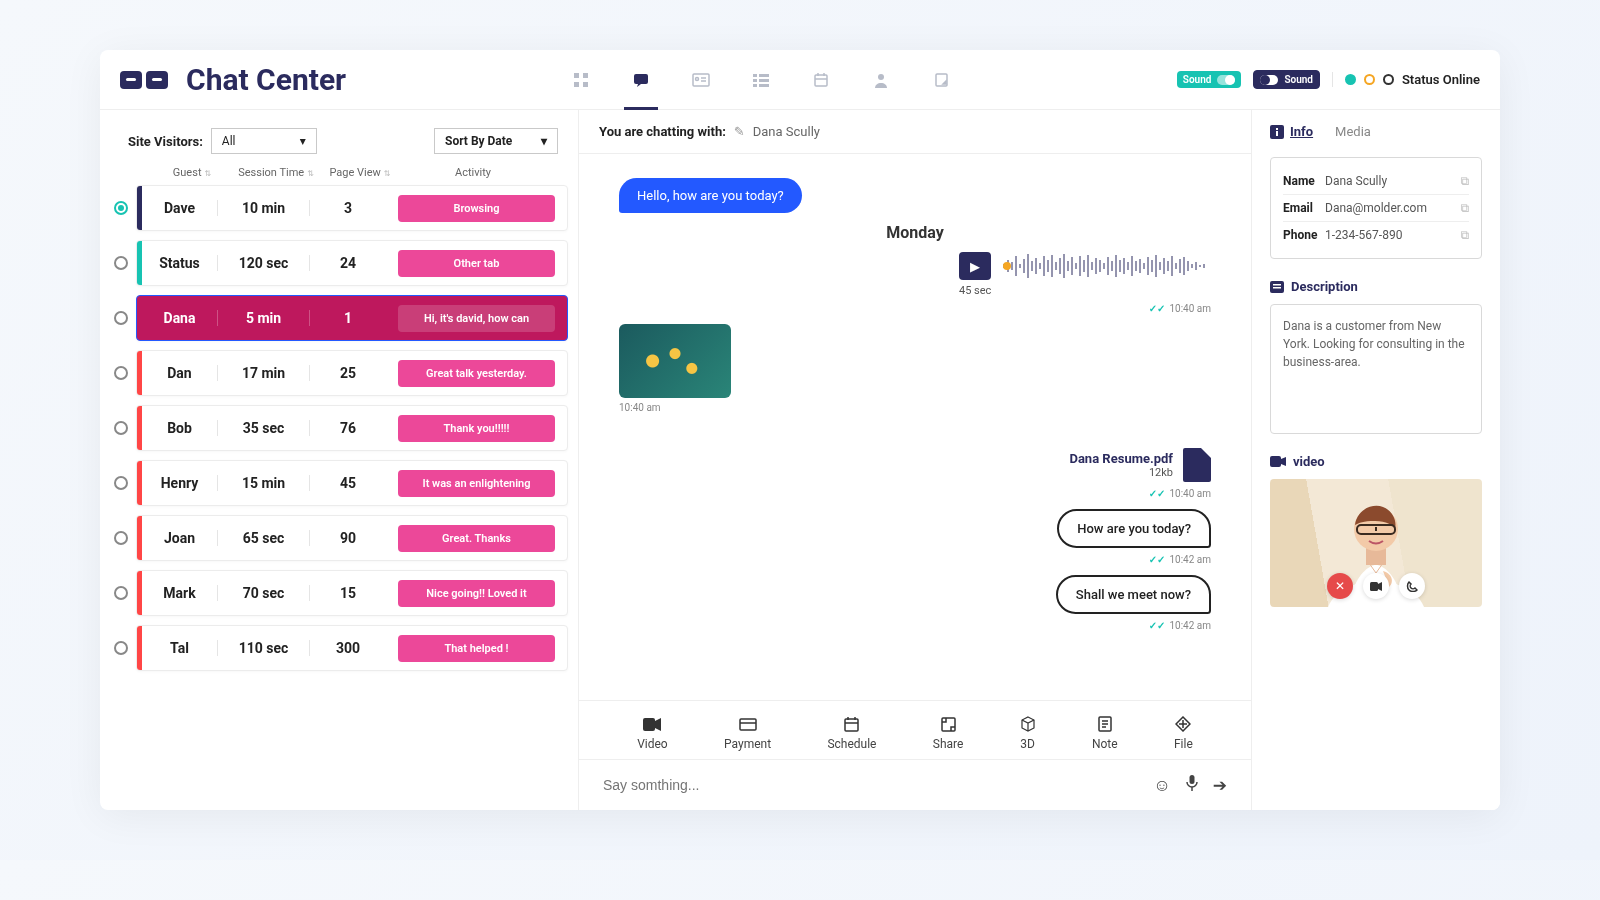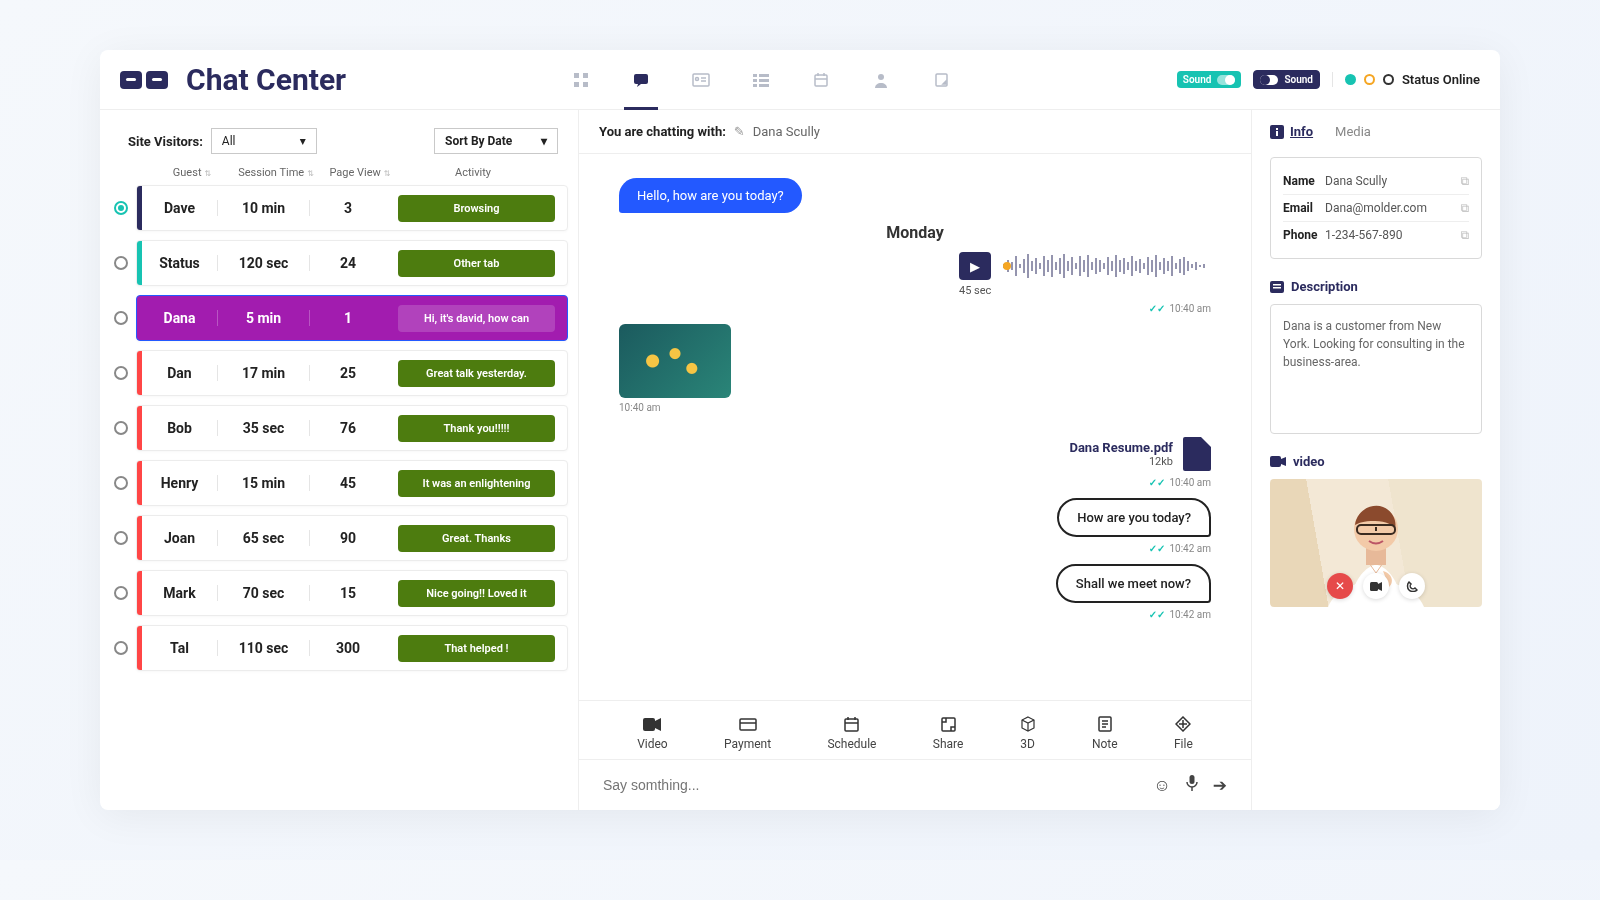--- a/index.html
+++ b/index.html
@@ -41,28 +41,28 @@
 .col-guest { width: 76px; text-align: center; }
 .col-session { width: 92px; text-align: center; }
 .col-pageview { width: 76px; text-align: center; }
 .col-activity { flex: 1; text-align: center; }
 .sort-arrows { display: inline-block; margin-left: 3px; color: #bbb; font-size: 8px; }
 .visitor-row { display: flex; align-items: center; margin-bottom: 9px; }
 .radio { width: 14px; height: 14px; border: 2px solid #888; border-radius: 50%; margin-right: 8px; margin-left: 4px; display: flex; align-items: center; justify-content: center; }
 .radio.selected { border-color: #17c3b2; }
 .radio.selected::before { content: ""; width: 6px; height: 6px; background: #17c3b2; border-radius: 50%; }
 .visitor-card { flex: 1; display: flex; align-items: center; height: 46px; background: #fff; border: 1px solid #ececec; border-radius: 4px; box-shadow: 0 1px 3px rgba(0,0,0,0.03); overflow: hidden; cursor: pointer; }
-.visitor-card.selected { background: #a21caf; border-color: #2359ff; color: #fff; }
+.visitor-card.selected { background: #be185d; border-color: #2359ff; color: #fff; }
 .bar { width: 5px; height: 100%; }
 .v-cell { text-align: center; font-weight: 700; font-size: 14px; }
 .v-guest { width: 76px; border-right: 1px solid #e5e5e5; }
 .v-session { width: 92px; border-right: 1px solid #e5e5e5; }
 .v-pageview { width: 76px; }
 .visitor-card.selected .v-cell { border-color: rgba(255,255,255,0.25); }
-.activity-chip { flex: 1; margin: 0 12px; background: #4d7c0f; color: #fff; font-size: 11px; font-weight: 600; border-radius: 4px; padding: 7px 10px; text-align: center; white-space: nowrap; overflow: hidden; }
+.activity-chip { flex: 1; margin: 0 12px; background: #ec4899; color: #fff; font-size: 11px; font-weight: 600; border-radius: 4px; padding: 7px 10px; text-align: center; white-space: nowrap; overflow: hidden; }
 .visitor-card.selected .activity-chip { background: rgba(255,255,255,0.17); }
 .chat { flex: 1; display: flex; flex-direction: column; border-left: 1px solid #eee; border-right: 1px solid #eee; }
 .chat-header { padding: 14px 20px; border-bottom: 1px solid #eee; display: flex; align-items: center; gap: 8px; }
 .chat-with-label { font-weight: 700; font-size: 13px; }
 .edit-icon { color: #999; }
 .chat-name { color: #666; }
 .chat-body { flex: 1; overflow-y: auto; padding: 24px 40px 10px 40px; position: relative; }
 .msg-row { display: flex; margin-bottom: 6px; }
 .msg-row.right { justify-content: flex-end; }
 .msg-row.left { justify-content: flex-start; }
@@ -394,21 +394,21 @@
             <span>10:40 am</span>
           </div>
 
         <div class="msg-row left">
           <div>
             <div class="image-msg"></div>
             <div style="font-size:10px;color:#888;margin-top:4px;">10:40 am</div>
           </div>
         </div>
 
-        <div class="msg-row right" style="margin-top:24px;">
+        <div class="msg-row right" style="margin-top:35px;">
           <div>
             <div class="file-msg">
               <div class="file-text">
                 <div class="file-name">Dana Resume.pdf</div>
                 <div class="file-size">12kb</div>
               </div>
               <div class="file-icon-shape"></div>
             </div>
           </div>
         </div>

